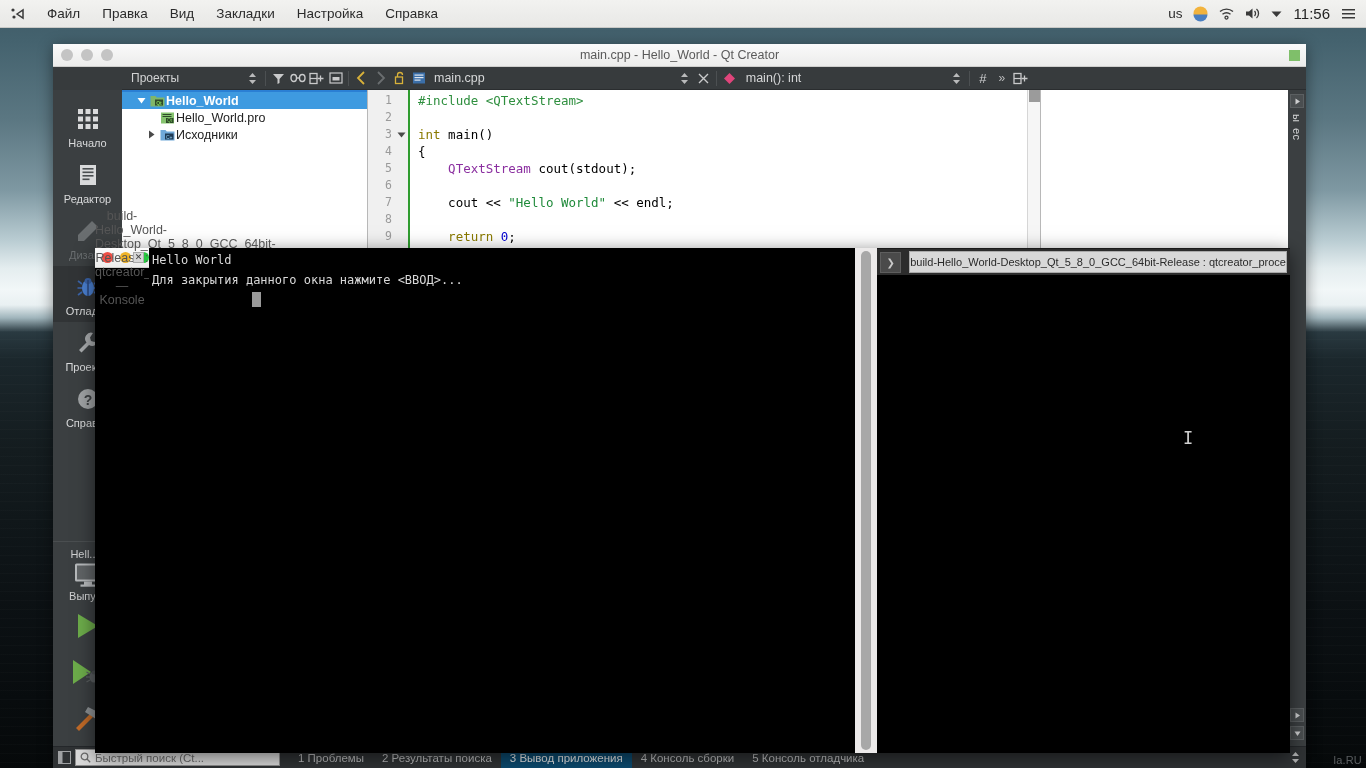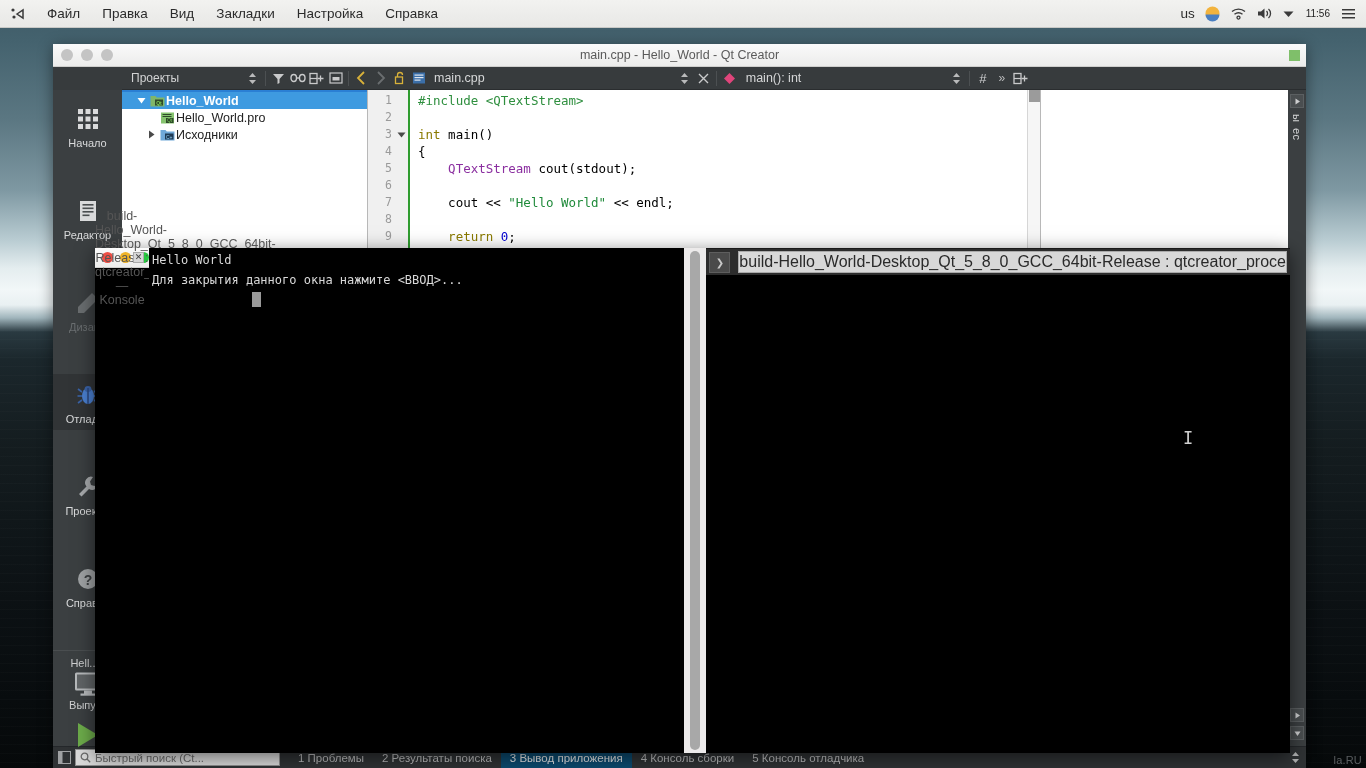--- a/index.html
+++ b/index.html
@@ -40,21 +40,21 @@
     border-bottom: 1px solid #c9c9c6;
     display: flex; align-items: center; z-index: 100;
   }
   #kde-launcher { width: 36px; display: flex; justify-content: center; align-items: center; }
   .menu-item {
     padding: 0 11px; font-size: 13.5px; color: #2b2b2b; line-height: 28px;
     height: 28px; cursor: default;
   }
   #tray { margin-left: auto; display: flex; align-items: center; gap: 9px; padding-right: 10px; }
   #tray .tray-txt { font-size: 13.5px; color: #2b2b2b; }
-  #clock { font-size: 10px; color: #222; padding: 0 2px; }
+  #clock { font-size: 15px; color: #222; padding: 0 2px; }
 
   
   #qt-window {
     position: absolute; left: 53px; top: 44px; width: 1253px; height: 724px;
     background: #2f3234; z-index: 200;
     box-shadow: 0 3px 14px rgba(0,0,0,.45);
   }
   #qt-titlebar {
     height: 23px; width: 100%;
     background: linear-gradient(to bottom, #fafafa, #ececeb);
@@ -85,21 +85,21 @@
   .tb-sep { width: 1px; height: 15px; background: #4c5052; margin: 0 3px; }
   #tb-filename { padding-left: 6px; font-size: 12.5px; color: #d6d7d8; }
   #tb-symbol { padding-left: 7px; font-size: 12.5px; color: #d6d7d8; }
 
   
   #qt-body { display: flex; height: 656px; }
 
   
   #mode-bar {
     width: 69px; background: #3b3f41; display: flex; flex-direction: column;
-    align-items: center; padding-top: 8px; flex: 0 0 69px; gap: 36px;
+    align-items: center; padding-top: 8px; flex: 0 0 69px;
   }
   .mode {
     width: 69px; padding: 6px 0 5px; display: flex; flex-direction: column;
     align-items: center; gap: 3px; color: #d9dadb; font-size: 11px;
   }
   .mode.active { background: #313436; }
   .mode.dim { color: #6a6e70; }
   .mode-label { font-size: 11px; line-height: 12px; white-space: nowrap; }
   .mode-ico { height: 30px; display: flex; align-items: center; justify-content: center; }
   #kit-zone {
@@ -227,21 +227,21 @@
     border-top: 1px solid #1a1a1a; padding: 0 3px;
   }
   #k-tab-arrow {
     width: 21px; height: 21px; background: #4a4a4a; border: 1px solid #5e5e5e;
     display: flex; align-items: center; justify-content: center; color: #c9c9c9; font-size: 10px;
     margin-right: 8px;
   }
   #k-tab {
     flex: 1; height: 22px; background: #d8d8d8; border: 1px solid #aaa;
     display: flex; align-items: center; justify-content: center;
-    font-size: 16px; color: #2a2a2a; max-width: 1128px;
+    font-size: 11px; color: #2a2a2a; max-width: 1128px;
   }
 
   svg { display: block; }
 </style>
 </head>
 <body>
 
 <div id="desktop">
   <span id="watermark">la.RU</span>
 </div>

